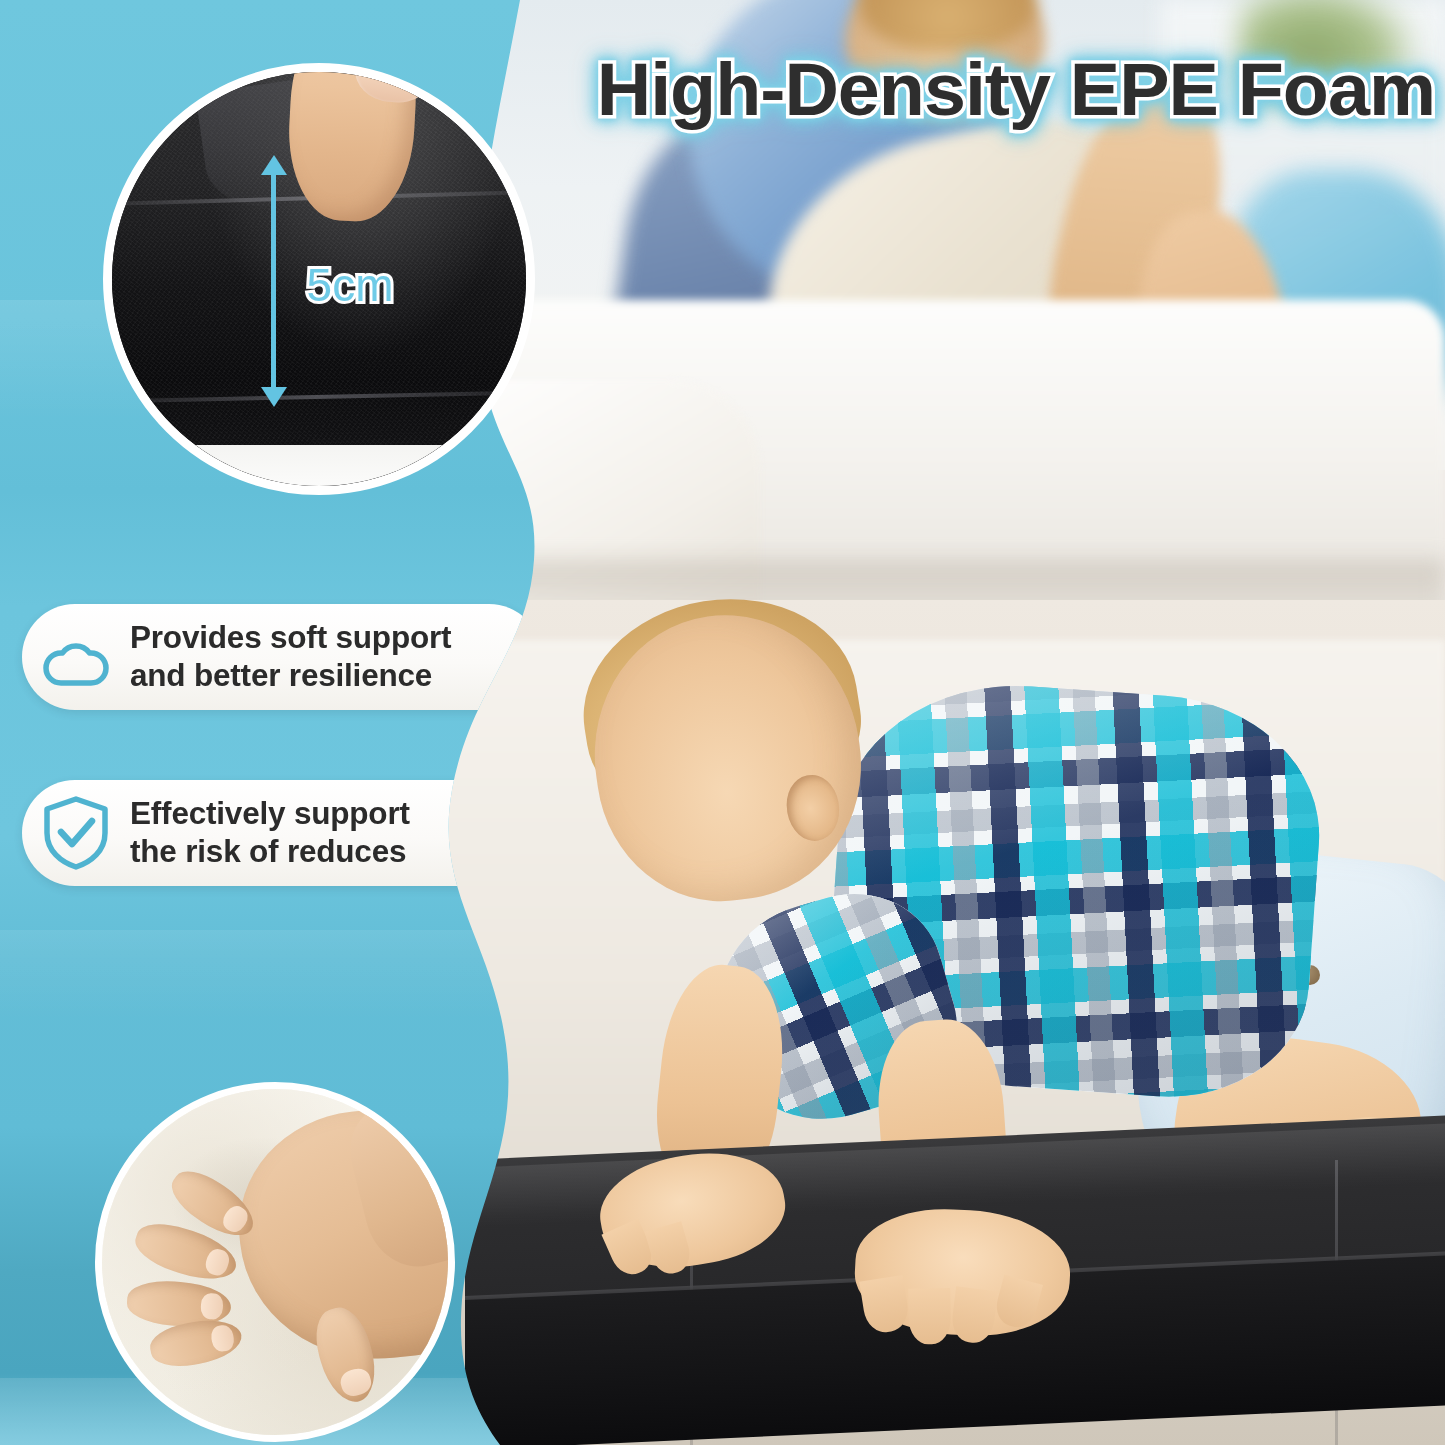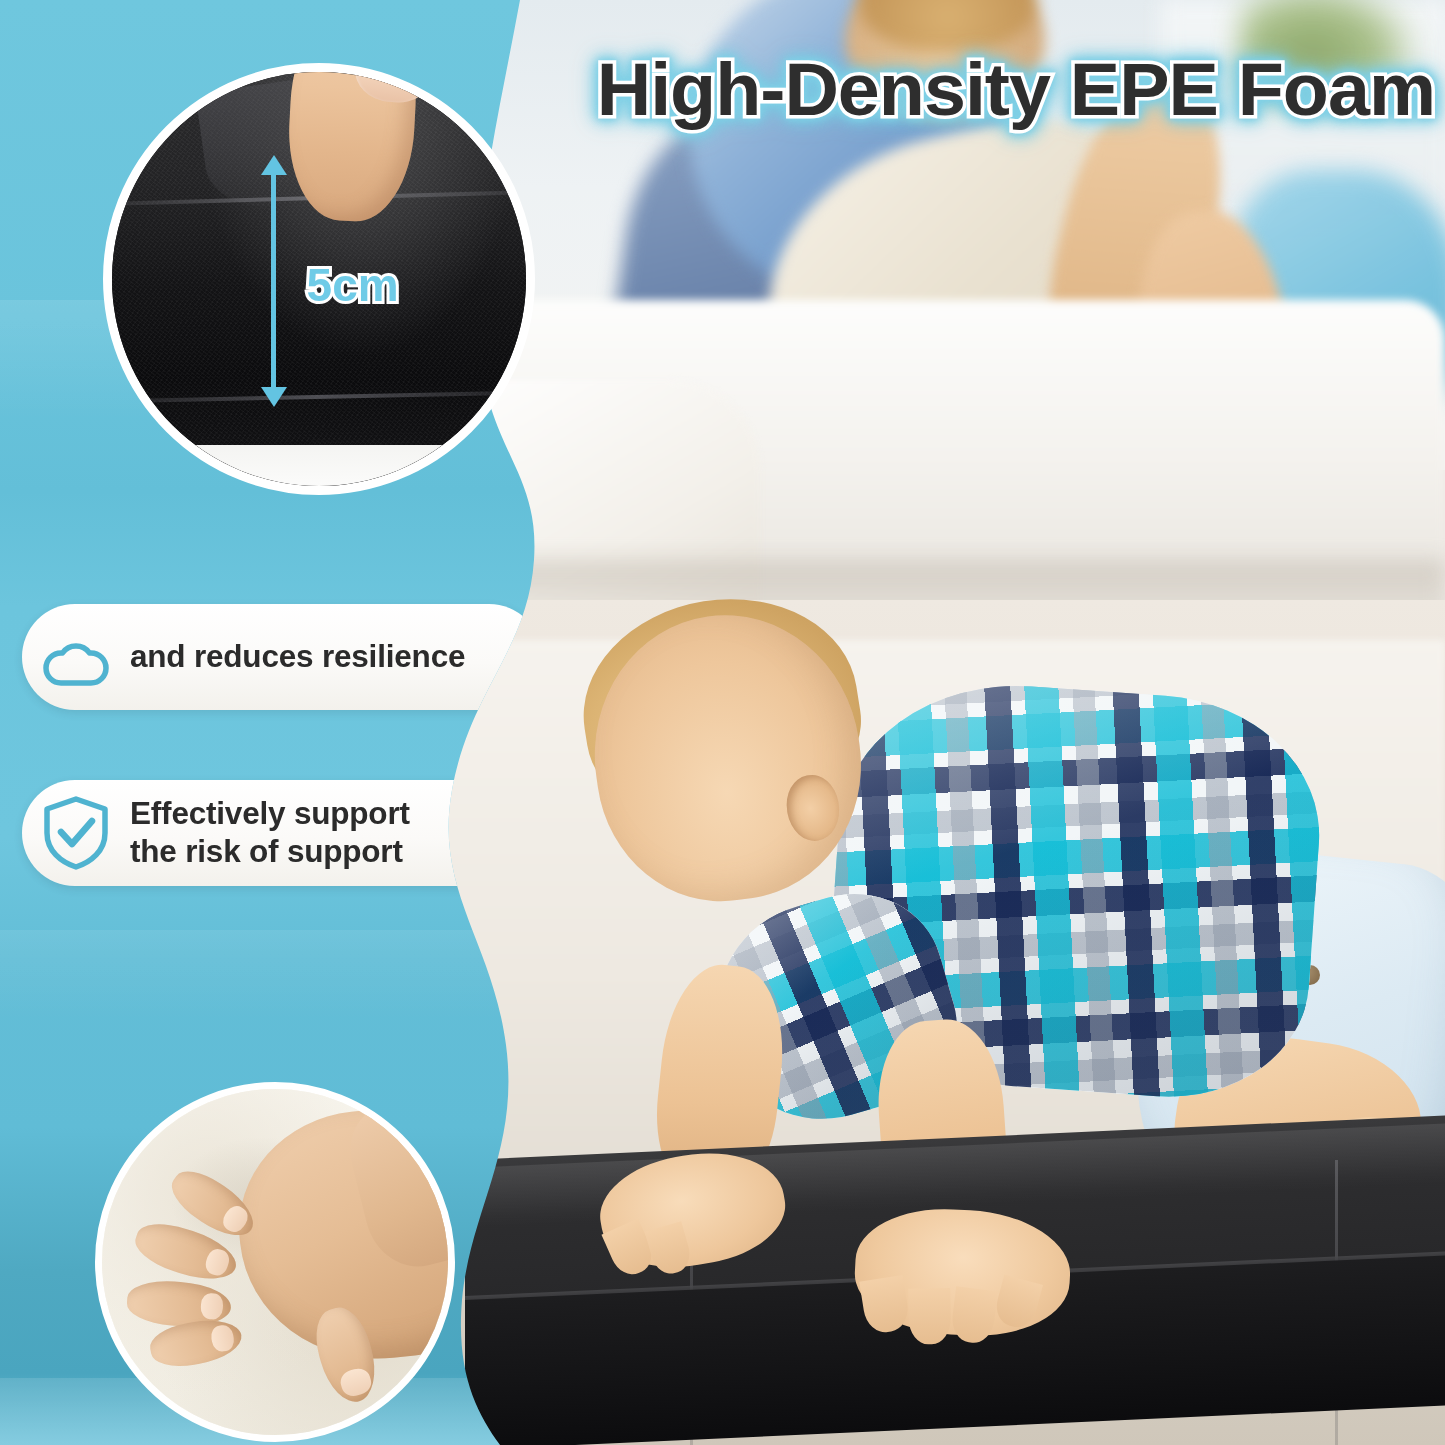--- a/index.html
+++ b/index.html
@@ -393,21 +393,21 @@
   }
   .arrow::before,.arrow::after{
     content:"";position:absolute;left:50%;width:0;height:0;
     border-left:13px solid transparent;border-right:13px solid transparent;
     transform:translateX(-50%);
   }
   .arrow::before{top:-18px;border-bottom:20px solid #63c4e2;}
   .arrow::after{bottom:-18px;border-top:20px solid #63c4e2;}
   .cm-label{
     position:absolute;left:47%;top:45%;
-    font-size:46px;font-weight:700;color:#6fcbe7;
+    font-size:46px;font-weight:400;color:#6fcbe7;
     -webkit-text-stroke:6px #ffffff;paint-order:stroke fill;
     letter-spacing:0px;
   }
 
   
   .circ-foam{
     position:absolute;left:95px;top:1082px;width:360px;height:360px;
     border-radius:50%;
     border:7px solid #ffffff;
     box-sizing:border-box;overflow:hidden;
@@ -592,32 +592,33 @@
 
   <div class="badges">
 
     <div class="badge badge-1">
       <div class="badge-ico">
         <svg width="74" height="62" viewBox="0 0 74 62" fill="none">
           <path d="M22 57 H52 A15 15 0 0 0 52 27 H50.5 A16.5 16.5 0 0 0 23.5 27 H22 A15 15 0 0 0 22 57 Z" stroke="#4fb3d0" stroke-width="5.5" stroke-linejoin="round" fill="none"></path>
         </svg>
       </div>
       <div>
-        <div class="badge-txt">and reduces resilience</div>
+        <div class="badge-txt">Provides soft support</div>
+        <div class="badge-txt">and better resilience</div>
       </div>
     </div>
 
     <div class="badge badge-2">
       <div class="badge-ico">
         <svg width="70" height="76" viewBox="0 0 70 76" fill="none">
           <path d="M35 4 L64 14 V38 C64 56 50 67 35 72 C20 67 6 56 6 38 V14 Z" stroke="#4fb3d0" stroke-width="5.5" stroke-linejoin="round" fill="none"></path>
           <path d="M20 37 L31 49 L51 26" stroke="#4fb3d0" stroke-width="6.5" stroke-linecap="round" stroke-linejoin="round" fill="none"></path>
         </svg>
       </div>
       <div>
         <div class="badge-txt">Effectively support</div>
-        <div class="badge-txt">the risk of support</div>
+        <div class="badge-txt">the risk of reduces</div>
       </div>
     </div>
 
   </div>
 
 </div>
 
 </body></html>

